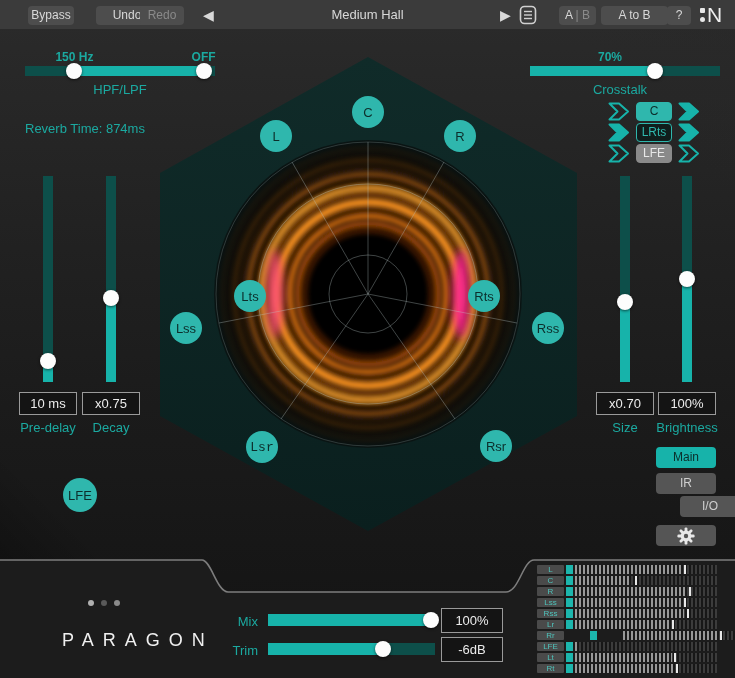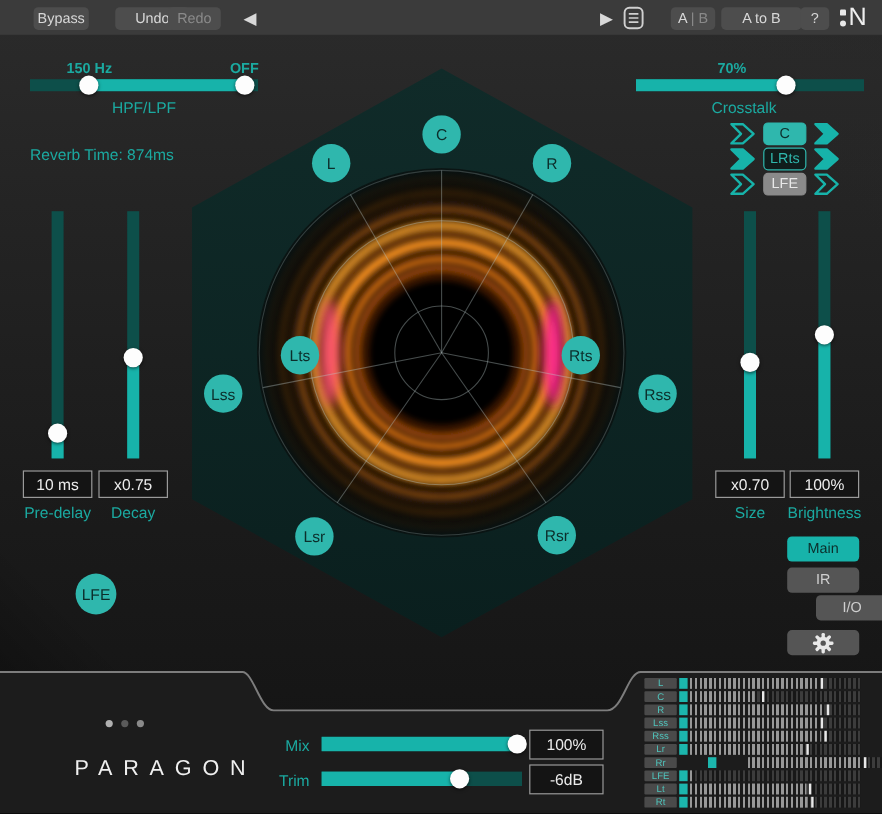--- a/index.html
+++ b/index.html
@@ -137,29 +137,30 @@
   </svg>
 
   <div id="node-layer">
       <div class="node" style="left: 368px; top: 112px;">C</div>
       <div class="node" style="left: 276px; top: 136px;">L</div>
       <div class="node" style="left: 460px; top: 136px;">R</div>
       <div class="node" style="left: 250px; top: 296px;">Lts</div>
       <div class="node" style="left: 484px; top: 296px;">Rts</div>
       <div class="node" style="left: 186px; top: 328px;">Lss</div>
       <div class="node" style="left: 548px; top: 328px;">Rss</div>
-      <div class="node" style="left: 262px; top: 447px;">Lsr</div>
-      <div class="node" style="left: 464px; top: 446px;">Rsr</div>
+      <div class="node" style="left: 262px; top: 447px; font-family: Liberation Mono, monospace;">Lsr</div>
+      <div class="node" style="left: 496px; top: 446px;">Rsr</div>
     </div>
 
   <div class="topbar">
     <div class="tbtn" style="left:28px;width:46px">Bypass</div>
     <div class="tbtn" style="left:96px;width:62px">Undo</div>
     <div class="tbtn disabled" style="left:140px;width:44px">Redo</div>
     <div class="tb-arrow" style="left:203px">◀</div>
+    <div class="tb-title">Medium Hall</div>
     <div class="tb-arrow" style="left:500px">▶</div>
     <svg width="18" height="20" style="position:absolute;left:519px;top:5px">
       <rect x="1.5" y="1.5" width="15" height="17" rx="4" fill="none" stroke="#d0d0d0" stroke-width="1.6"></rect>
       <line x1="5" y1="6.5" x2="13" y2="6.5" stroke="#d0d0d0" stroke-width="1.4"></line>
       <line x1="5" y1="10" x2="13" y2="10" stroke="#d0d0d0" stroke-width="1.4"></line>
       <line x1="5" y1="13.5" x2="13" y2="13.5" stroke="#d0d0d0" stroke-width="1.4"></line>
     </svg>
     <div class="tbtn" style="left:559px;width:37px">
       <span>A</span><span style="color:#8a8a8a"> | </span><span style="color:#8a8a8a">B</span>
     </div>

